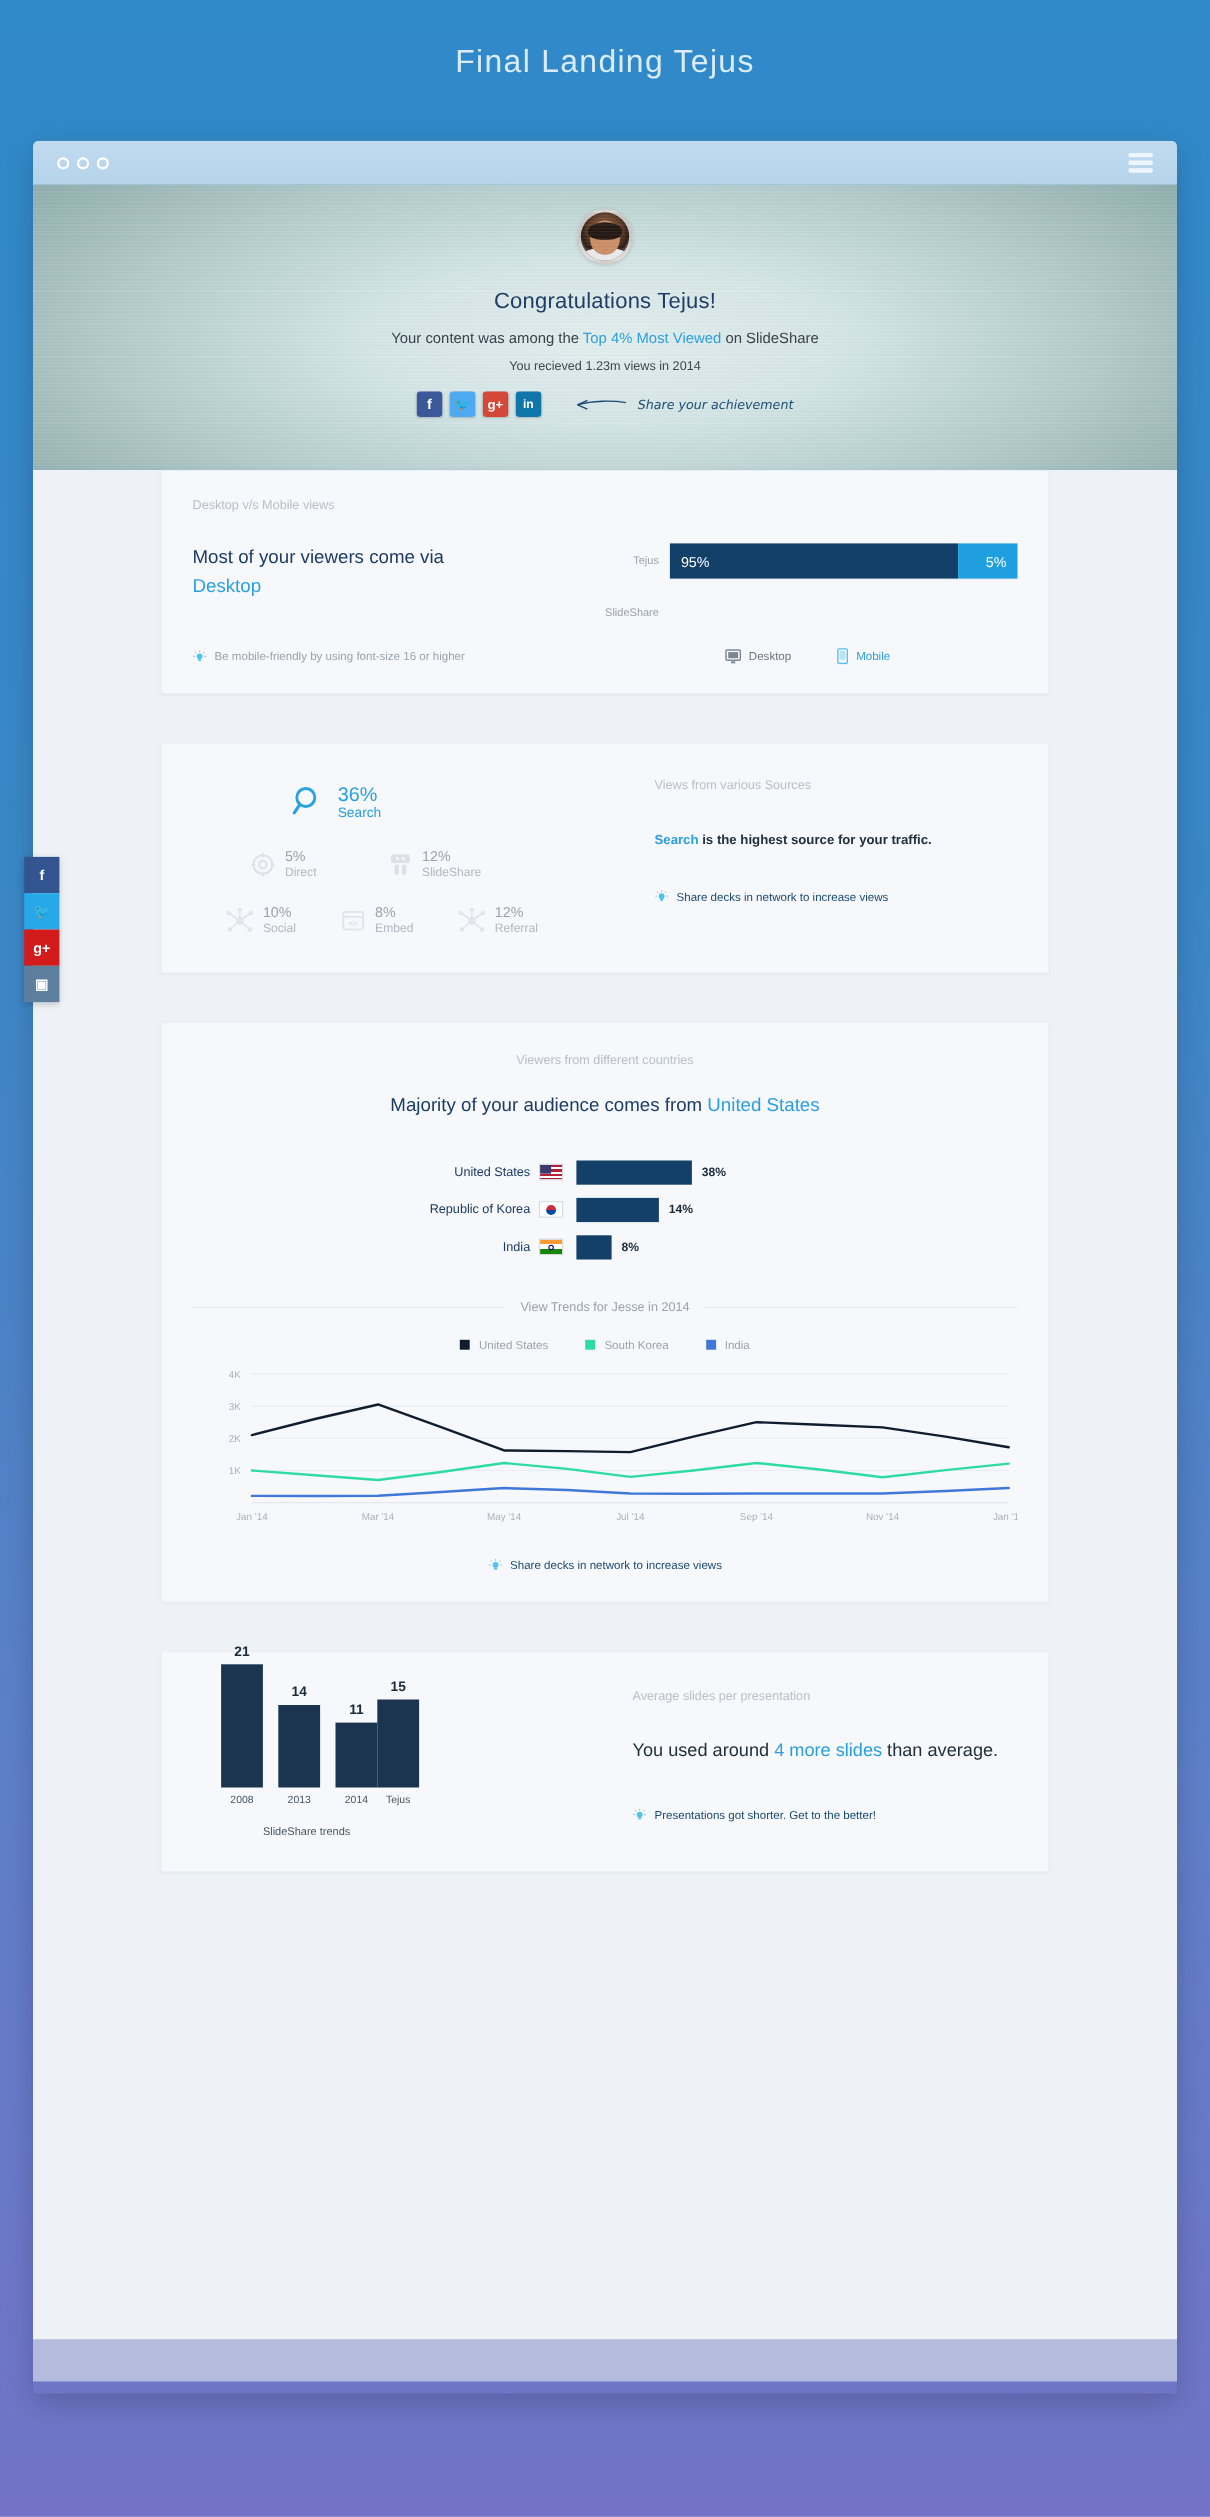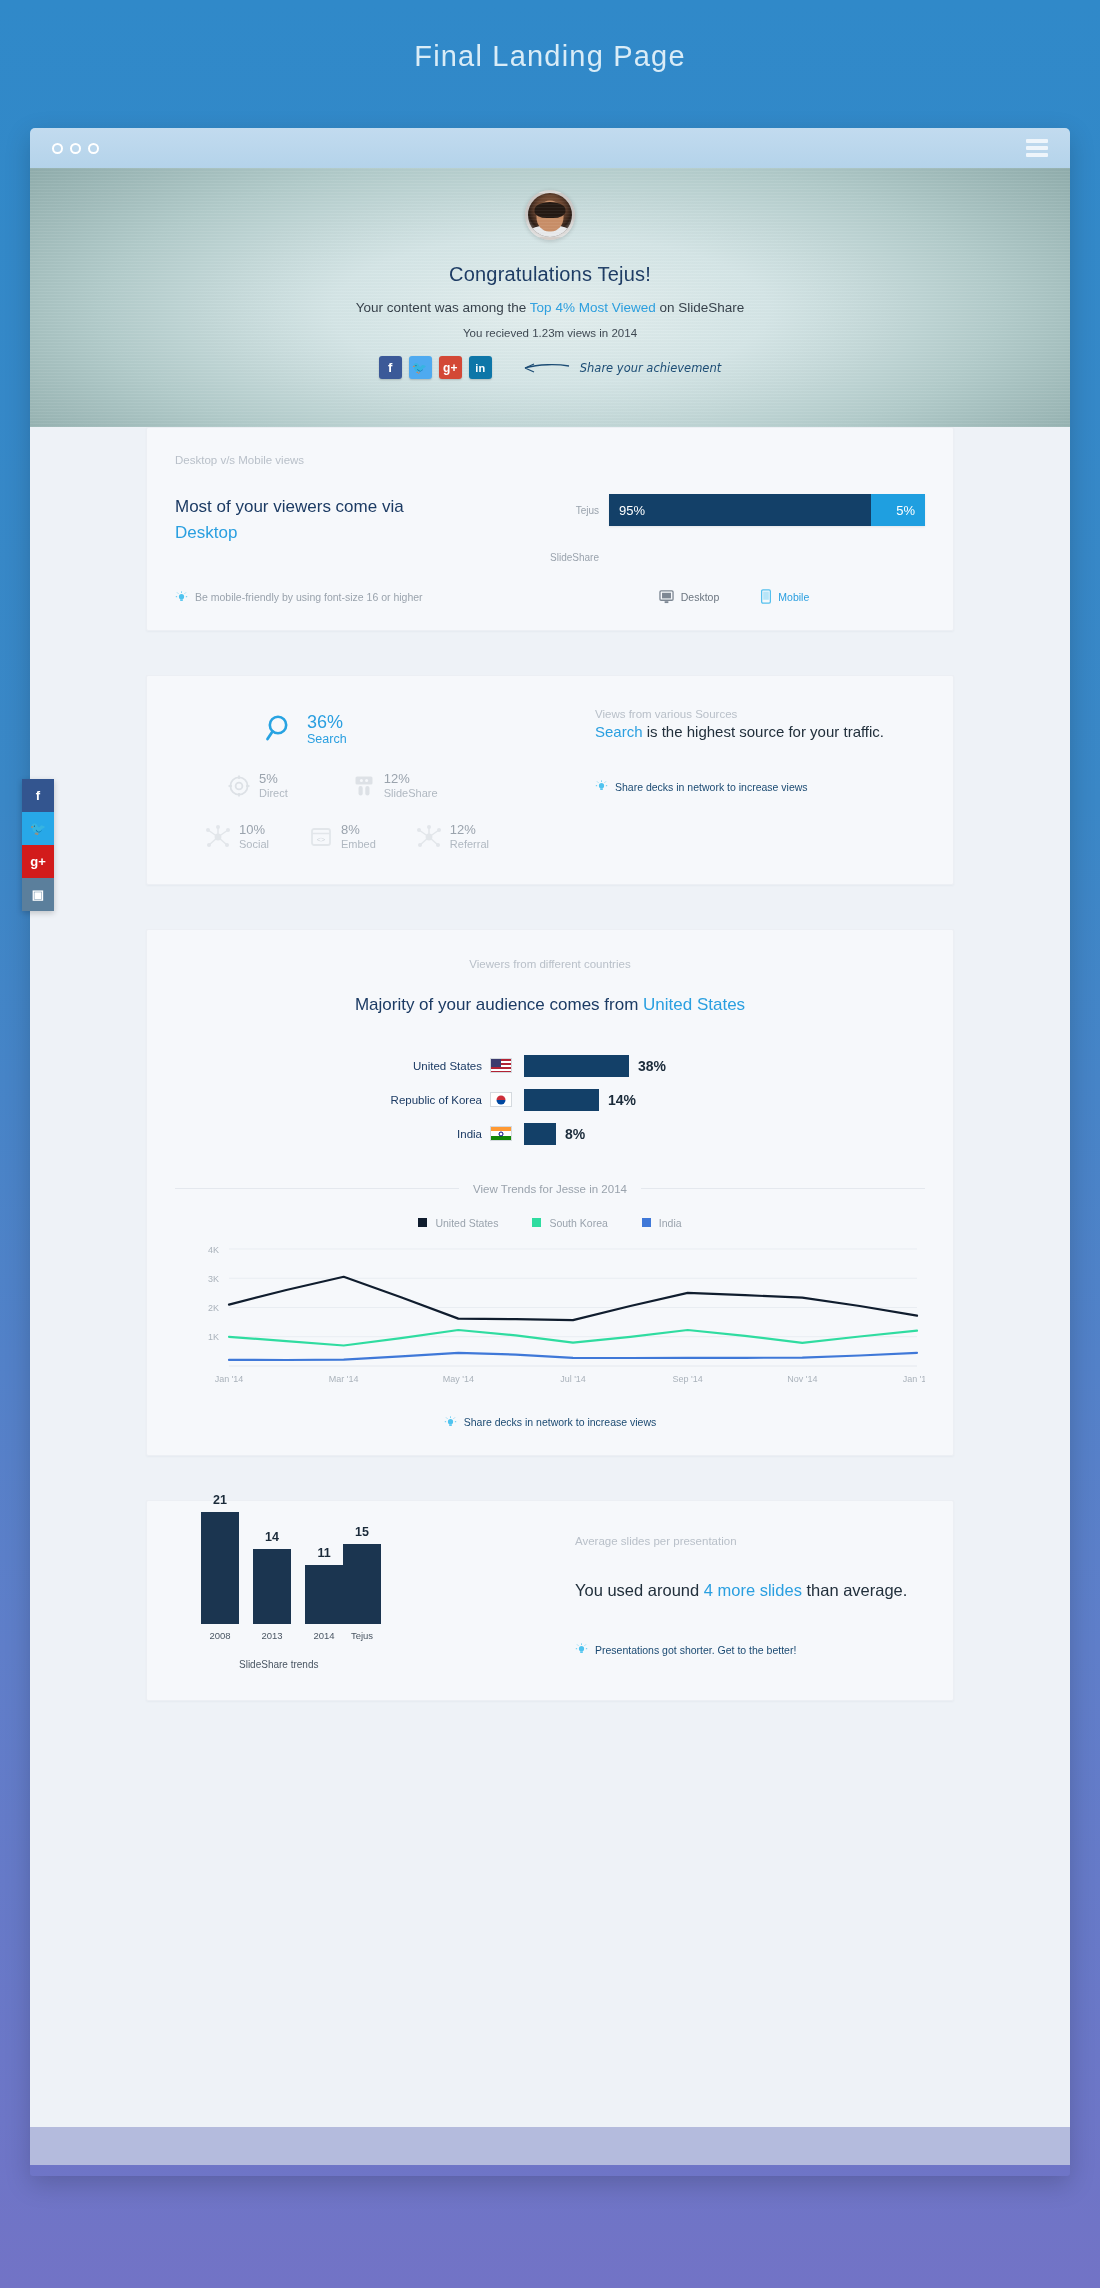--- a/index.html
+++ b/index.html
@@ -196,22 +196,22 @@
   .src-main { display: flex; align-items: center; gap: 12px; margin-bottom: 26px; padding-left: 60px;}
   .src-main .pct { color: #2a9fe0; font-size: 18px; line-height: 1.12; }
   .src-main .nm { color: #2a9fe0; font-size: 12.5px; }
   .src-grid2 { display: flex; gap: 64px; margin-bottom: 24px; padding-left: 22px;}
   .src-grid3 { display: flex; gap: 40px; margin-top: 12px; }
   .src { display: flex; align-items: center; gap: 8px; }
   .src .txt .pct { color: #9aa3ad; font-size: 13px; line-height: 1.15; }
   .src .txt .nm { color: #b0b8c1; font-size: 11px; }
   .s2-right { flex: 1; padding-top: 2px; }
   .s2-right h2 {
-    font-size: 15px; font-weight: 400; color: #22303c;
-    line-height: 1.6; 
+    font-size: 12px; font-weight: 700; color: #22303c;
+    line-height: 1.6; margin-top: 34px;
   }
   .s2-right h2 .hl { color: #2a9fe0; }
 
   
   .s3 { padding: 28px 28px 0; }
   .s3 .card-label { display:block; text-align:center; }
   .s3 h2 {
     text-align: center; color: #1c3b64; font-size: 17px; font-weight: 400;
     line-height: 1.58; margin-top: 22px;
   }
@@ -220,21 +220,21 @@
   .crow { display: flex; align-items: center; margin-bottom: 12px; }
   .crow .cname { width: 150px; text-align: right; padding-right: 8px; color: #1c3b64; font-size: 11.5px; }
   .flag { width: 22px; height: 15px; margin-right: 12px; border: 1px solid #d4d9de; background:#fff; position: relative; overflow: hidden; flex:0 0 22px;}
   .flag.us { background: repeating-linear-gradient(180deg,#b22234 0 2px,#fff 2px 4px); }
   .flag.us::after { content:""; position:absolute; left:0; top:0; width:10px; height:8px; background:#3c3b6e; }
   .flag.kr { background:#fff; }
   .flag.kr .circ { position:absolute; left:50%; top:50%; transform:translate(-50%,-50%); width:9px; height:9px; border-radius:50%; background:linear-gradient(180deg,#cd2e3a 50%,#0047a0 50%); }
   .flag.in { background: linear-gradient(180deg,#ff9933 33.3%,#ffffff 33.3% 66.6%,#138808 66.6%); }
   .flag.in .chak { position:absolute; left:50%; top:50%; transform:translate(-50%,-50%); width:5px; height:5px; border-radius:50%; border:1px solid #000080; }
   .cbar { height: 22px; background: #134068; }
-  .cval { margin-left: 9px; color: #1b2b3a; font-size: 14px; font-weight: bold; }
+  .cval { margin-left: 9px; color: #1b2b3a; font-size: 11px; font-weight: bold; }
 
   
   .trend-head {
     display: flex; align-items: center; gap: 14px;
     margin-top: 38px;
   }
   .trend-head .line { flex: 1; height: 1px; background: #e4e8ee; }
   .trend-head .tt { color: #9aa3ad; font-size: 11.5px; white-space: nowrap; }
   .trend-legend { display: flex; justify-content: center; gap: 34px; margin-top: 22px; }
   .tl { display: flex; align-items: center; gap: 8px; font-size: 10.5px; color: #9aa3ad; }
@@ -271,21 +271,21 @@
     text-decoration: none;
   }
   .rail .fb { background: #33558f; }
   .rail .tw { background: #27a8e8; }
   .rail .gp { background: #d21b1b; }
   .rail .ig { background: #5b7f9c; }
 </style>
 </head>
 <body>
 
-<div class="page-title">Final Landing Page</div>
+<div class="page-title">Final Landing Tejus</div>
 
 <div class="rail">
   <a class="fb">f</a>
   <a class="tw">🐦</a>
   <a class="gp">g+</a>
   <a class="ig">▣</a>
 </div>
 
 <div class="browser">
 

